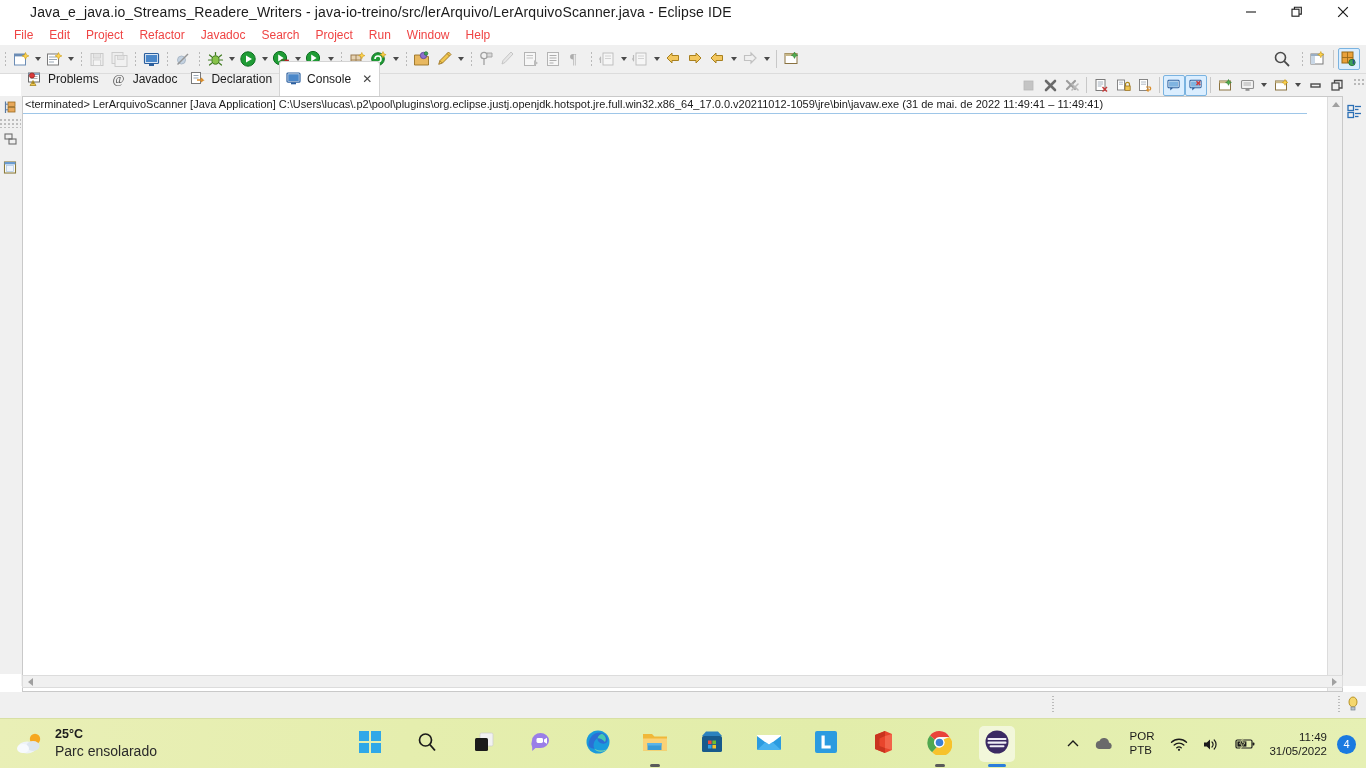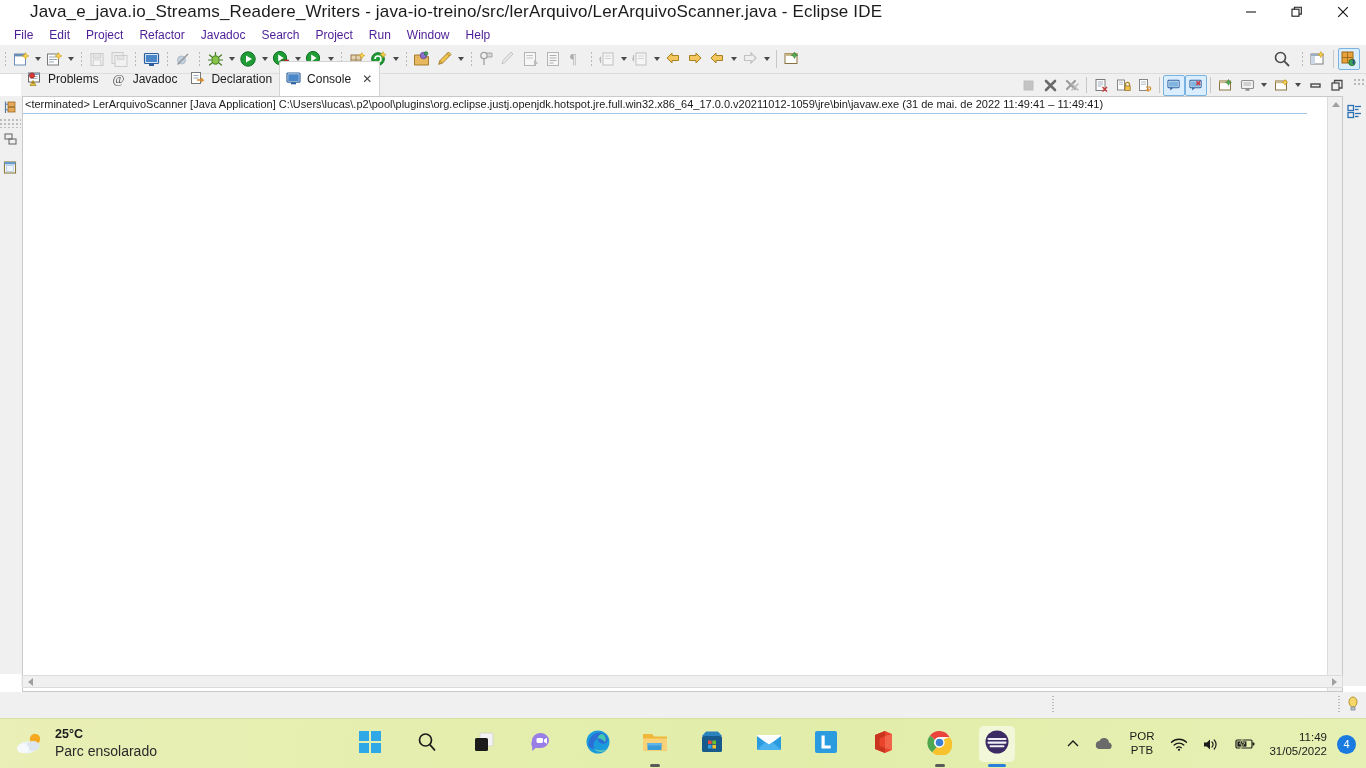--- a/index.html
+++ b/index.html
@@ -11,28 +11,28 @@
   }
   .app{position:relative;width:1366px;height:768px;}
 
   
   .titlebar{position:absolute;left:0;top:0;width:1366px;height:24px;background:#ffffff;display:flex;align-items:center;}
   .tb-icon{width:16px;height:16px;margin-left:7px;margin-right:7px;position:relative;flex:none;}
   .eclipse-glyph{width:15px;height:15px;border-radius:50%;background:
       linear-gradient(#6b6b9e,#3b3b6e);position:relative;overflow:hidden;}
   .eclipse-glyph:before{content:"";position:absolute;left:1px;right:1px;top:5px;height:1.6px;background:#e8e8f2;}
   .eclipse-glyph:after{content:"";position:absolute;left:1px;right:1px;top:8.5px;height:1.6px;background:#e8e8f2;}
-  .tb-title{font-size:17px;color:#1b1b1b;white-space:nowrap;letter-spacing:0.01em;}
+  .tb-title{font-size:14px;color:#1b1b1b;white-space:nowrap;letter-spacing:0.01em;}
   .wincontrols{position:absolute;right:0;top:0;height:24px;display:flex;}
   .wc{width:46px;height:24px;display:flex;align-items:center;justify-content:center;font-size:13px;color:#1b1b1b;}
   .wc svg{display:block;}
 
   
   .menubar{position:absolute;left:0;top:24px;width:1366px;height:21px;background:#ffffff;display:flex;align-items:center;padding-left:6px;}
-  .menuitem{font-size:12px;color:#4c1d95;padding:2px 8px;white-space:nowrap;}
+  .menuitem{font-size:12px;color:#ef4444;padding:2px 8px;white-space:nowrap;}
 
   
   .toolbar{position:absolute;left:0;top:45px;width:1366px;height:28px;background:#f0f0f0;border-bottom:1px solid #dcdcdc;display:flex;align-items:center;}
   .tgrip{width:5px;height:18px;margin:0 2px 0 3px;background-image:radial-gradient(circle,#b9b9b9 1px,transparent 1px);background-size:3px 4px;background-position:1px 1px;flex:none;}
   .tbtn{width:22px;height:22px;display:flex;align-items:center;justify-content:center;flex:none;position:relative;}
   .tarrow{width:11px;height:22px;display:flex;align-items:center;justify-content:center;flex:none;}
   .tarrow i{display:block;width:0;height:0;border-left:3.5px solid transparent;border-right:3.5px solid transparent;border-top:4px solid #4a4a4a;}
   .tsep{width:1px;height:18px;background:#c8c8c8;margin:0 4px;flex:none;}
   .tb-spacer{flex:1 1 auto;}
   .tbtn.active{background:#dbeeff;border:1px solid #7ab3e0;border-radius:2px;box-sizing:border-box;}
@@ -96,21 +96,21 @@
   .wx-desc{font-size:14px;color:#2a2a2a;}
 
   .tb-center{position:absolute;left:0;top:0;width:1366px;height:50px;display:flex;align-items:center;justify-content:center;gap:21px;pointer-events:none;}
   .tb-app{width:36px;height:36px;display:flex;align-items:center;justify-content:center;position:relative;border-radius:5px;pointer-events:auto;}
   .tb-app.running:after{content:"";position:absolute;bottom:-5px;left:50%;transform:translateX(-50%);width:10px;height:3px;border-radius:2px;background:#5a5a5a;}
   .tb-app.focused{background:rgba(255,255,255,0.55);}
   .tb-app.focused:after{content:"";position:absolute;bottom:-5px;left:50%;transform:translateX(-50%);width:18px;height:3px;border-radius:2px;background:#2b7ddb;}
 
   .tray{position:absolute;right:0;top:0;height:50px;display:flex;align-items:center;padding-right:10px;gap:0;}
   .tray-btn{height:50px;display:flex;align-items:center;justify-content:center;padding:0 7px;}
-  .tray-lang{display:flex;flex-direction:column;align-items:center;line-height:1.2;font-size:11.5px;color:#1b1b1b;padding:0 9px;}
+  .tray-lang{display:flex;flex-direction:column;line-height:1.2;font-size:11.5px;color:#1b1b1b;padding:0 9px;}
   .clock{display:flex;flex-direction:column;align-items:flex-end;line-height:1.25;font-size:11.5px;color:#1b1b1b;padding:0 8px 0 6px;}
   .badge{width:19px;height:19px;border-radius:50%;background:#1a7ae0;color:#fff;font-size:11px;display:flex;align-items:center;justify-content:center;margin-left:2px;}
 </style>
 </head>
 <body>
 
 <div class="app">
 
   <div class="titlebar">
     <span class="tb-icon"><span class="eclipse-glyph"></span></span>

